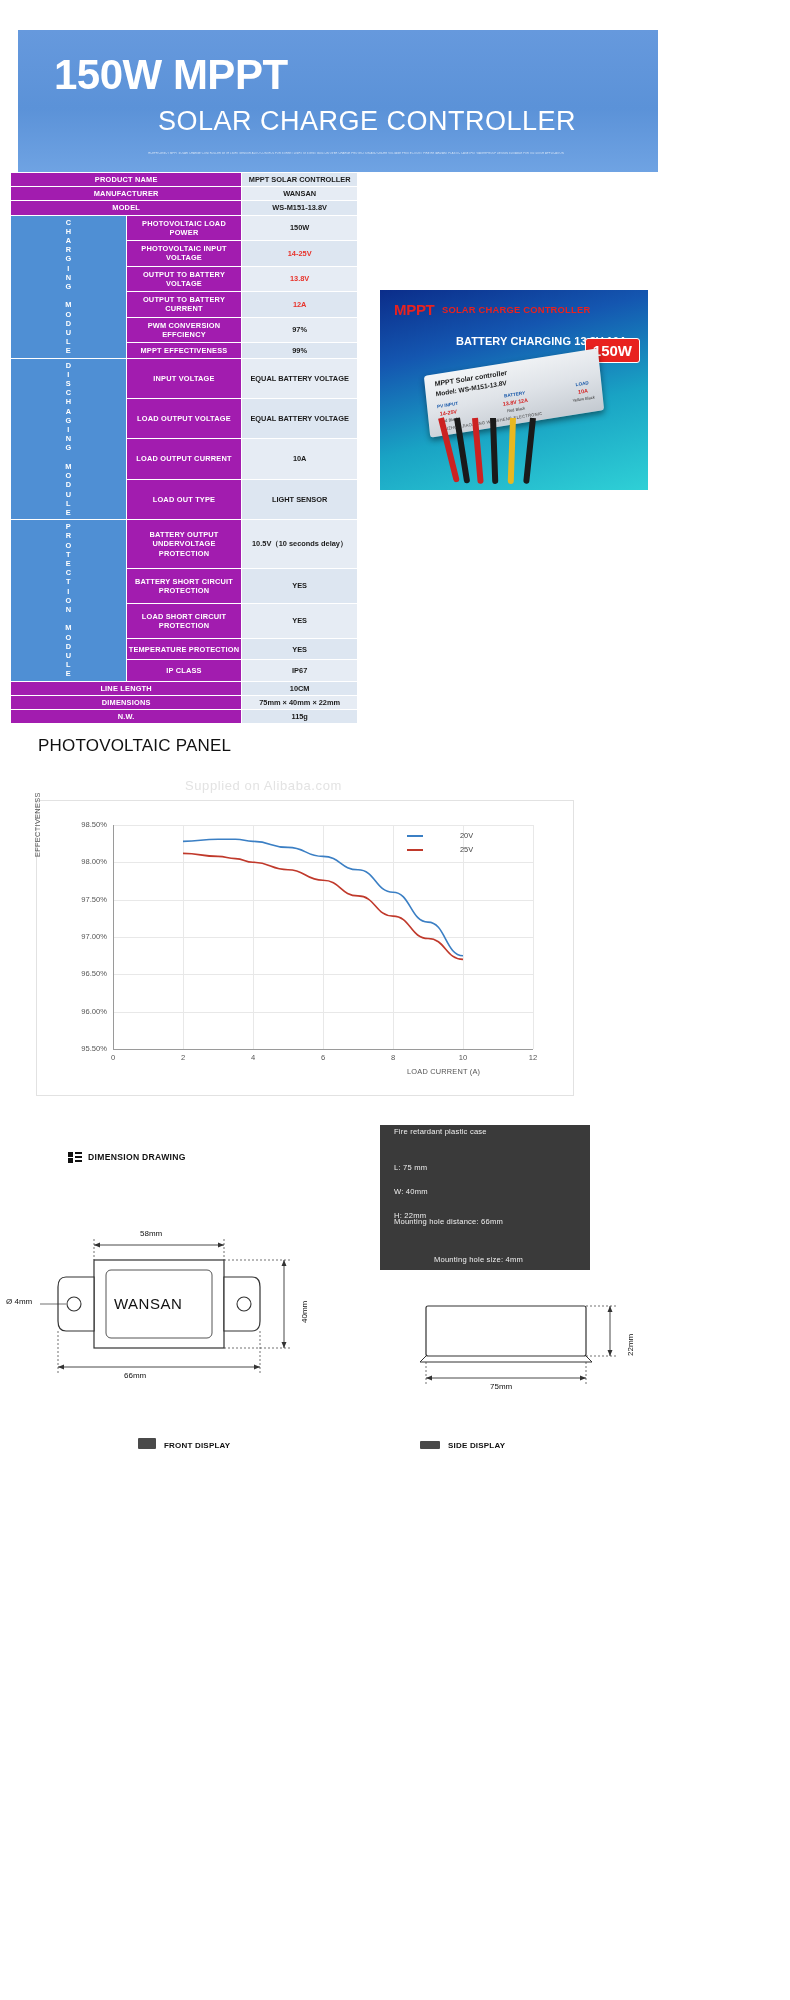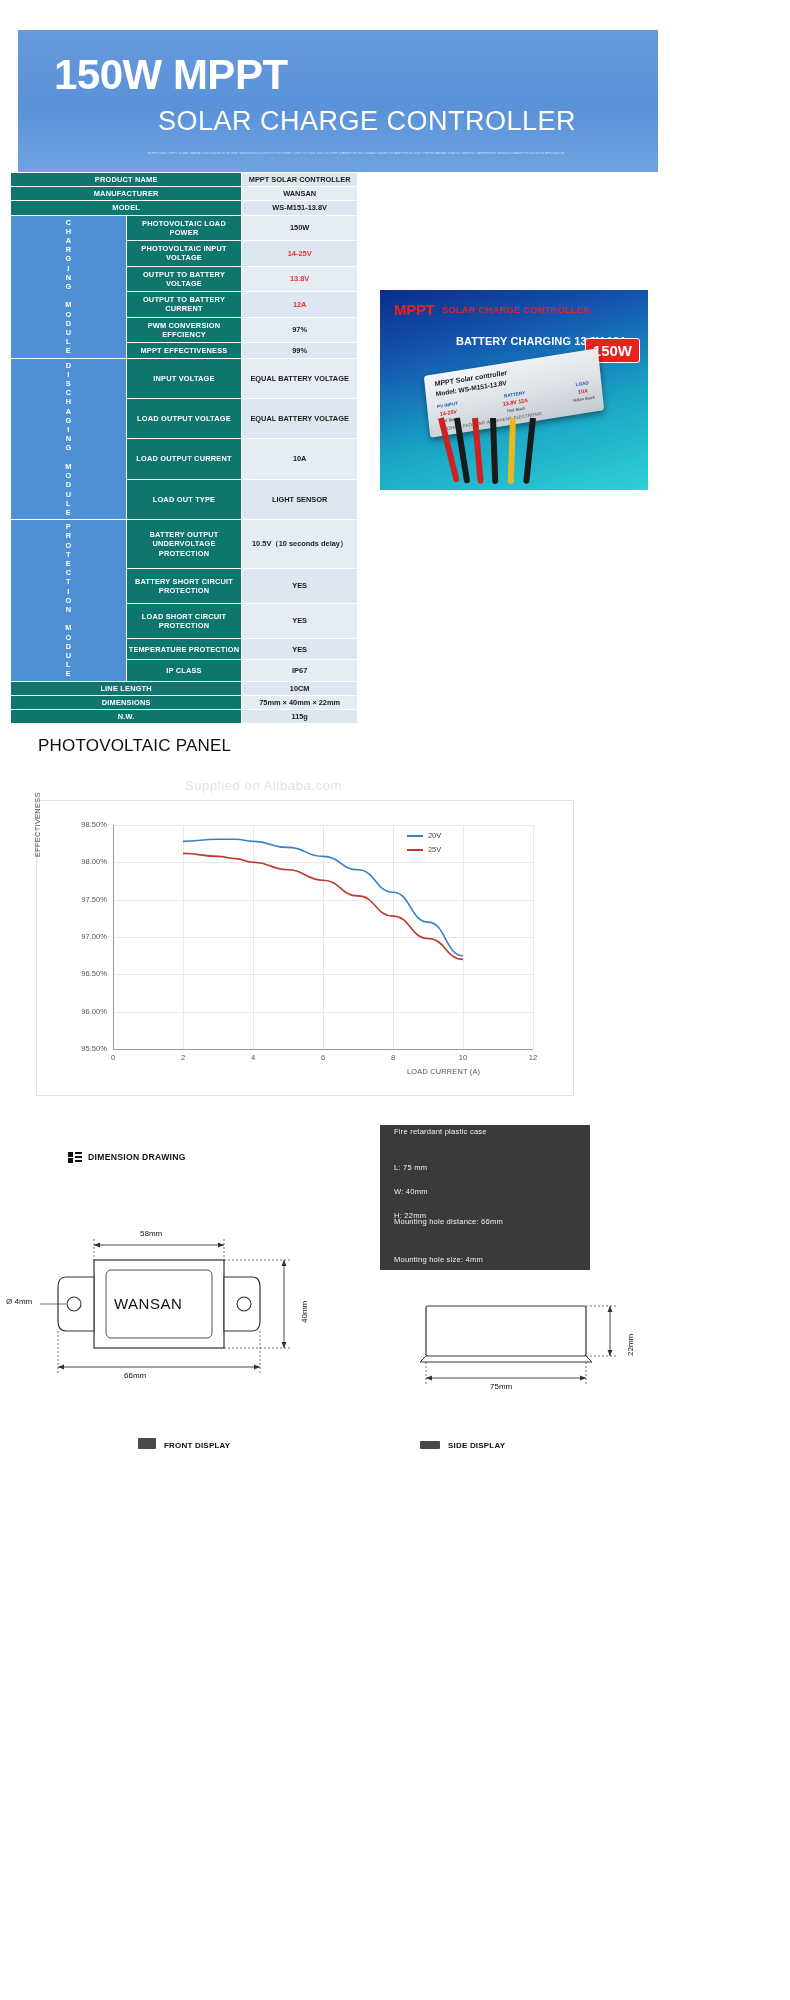--- a/index.html
+++ b/index.html
@@ -43,21 +43,21 @@
   table.spec { border-collapse: collapse; width: 348px; table-layout: fixed; }
   table.spec td {
     border: 1px solid #ffffff;
     font-size: 7.4px;
     line-height: 9.2px;
     text-align: center;
     vertical-align: middle;
     padding: 2px 1px;
   }
   td.hdr {
-    background: #0f766e;
+    background: #a21caf;
     color: #ffffff;
     font-weight: bold;
     letter-spacing: 0.2px;
   }
   td.hdr-wide { }
   td.val {
     background: #dde6f1;
     color: #1a1a1a;
     font-weight: bold;
     font-size: 7.6px;
@@ -182,21 +182,21 @@
     width: 420px; height: 224px;
   }
   .gridline-h { position: absolute; left: 0; width: 420px; height: 1px; background: #e8e8e8; }
   .gridline-v { position: absolute; top: 0; width: 1px; height: 224px; background: #e8e8e8; }
   .axis-y { position: absolute; left: 0; top: 0; width: 1px; height: 224px; background: #9a9a9a; }
   .axis-x { position: absolute; left: 0; top: 224px; width: 420px; height: 1px; background: #9a9a9a; }
   .legend {
     position: absolute; left: 370px; top: 30px;
     font-size: 7.4px; color: #444;
   }
-  .legend-row { display: flex; align-items: center; margin-bottom: 5px; }
+  .legend-row { display: flex; align-items: center; margin-bottom: 5px; gap: 32px; }
   .legend-swatch { width: 16px; height: 2px; margin-right: 5px; }
 
   
   .dim-icon {
     position: absolute; left: 68px; top: 1152px;
     width: 14px; height: 11px;
   }
   .dim-icon i {
     position: absolute; background: #111; display: block;
   }
@@ -503,21 +503,21 @@
     <i style="left:7px;top:8px;width:7px;height:2px;"></i>
   </div>
   <div class="dim-title">DIMENSION DRAWING</div>
 
   <div class="spec-card">
     <div style="top:2px;">Fire retardant plastic case</div>
     <div style="top:38px;">L: 75 mm</div>
     <div style="top:62px;">W: 40mm</div>
     <div style="top:86px;">H: 22mm</div>
     <div style="top:92px;text-align:right;">Mounting hole distance: 66mm</div>
-    <div style="top:130px;">Mounting hole size: 4mm</div>
+    <div style="top:130px;margin-left:40px;">Mounting hole size: 4mm</div>
   </div>
 
   <div class="drawing">
     <svg width="310" height="200">
 
       <rect x="58" y="45" width="130" height="88" fill="#ffffff" stroke="#333" stroke-width="1.2"></rect>
       <rect x="70" y="55" width="106" height="68" fill="#ffffff" stroke="#555" stroke-width="1" rx="5"></rect>
 
       <path d="M58,62 L30,62 Q22,62 22,72 L22,106 Q22,116 30,116 L58,116 Z" fill="#ffffff" stroke="#333" stroke-width="1.2"></path>
       <path d="M188,62 L216,62 Q224,62 224,72 L224,106 Q224,116 216,116 L188,116 Z" fill="#ffffff" stroke="#333" stroke-width="1.2"></path>

